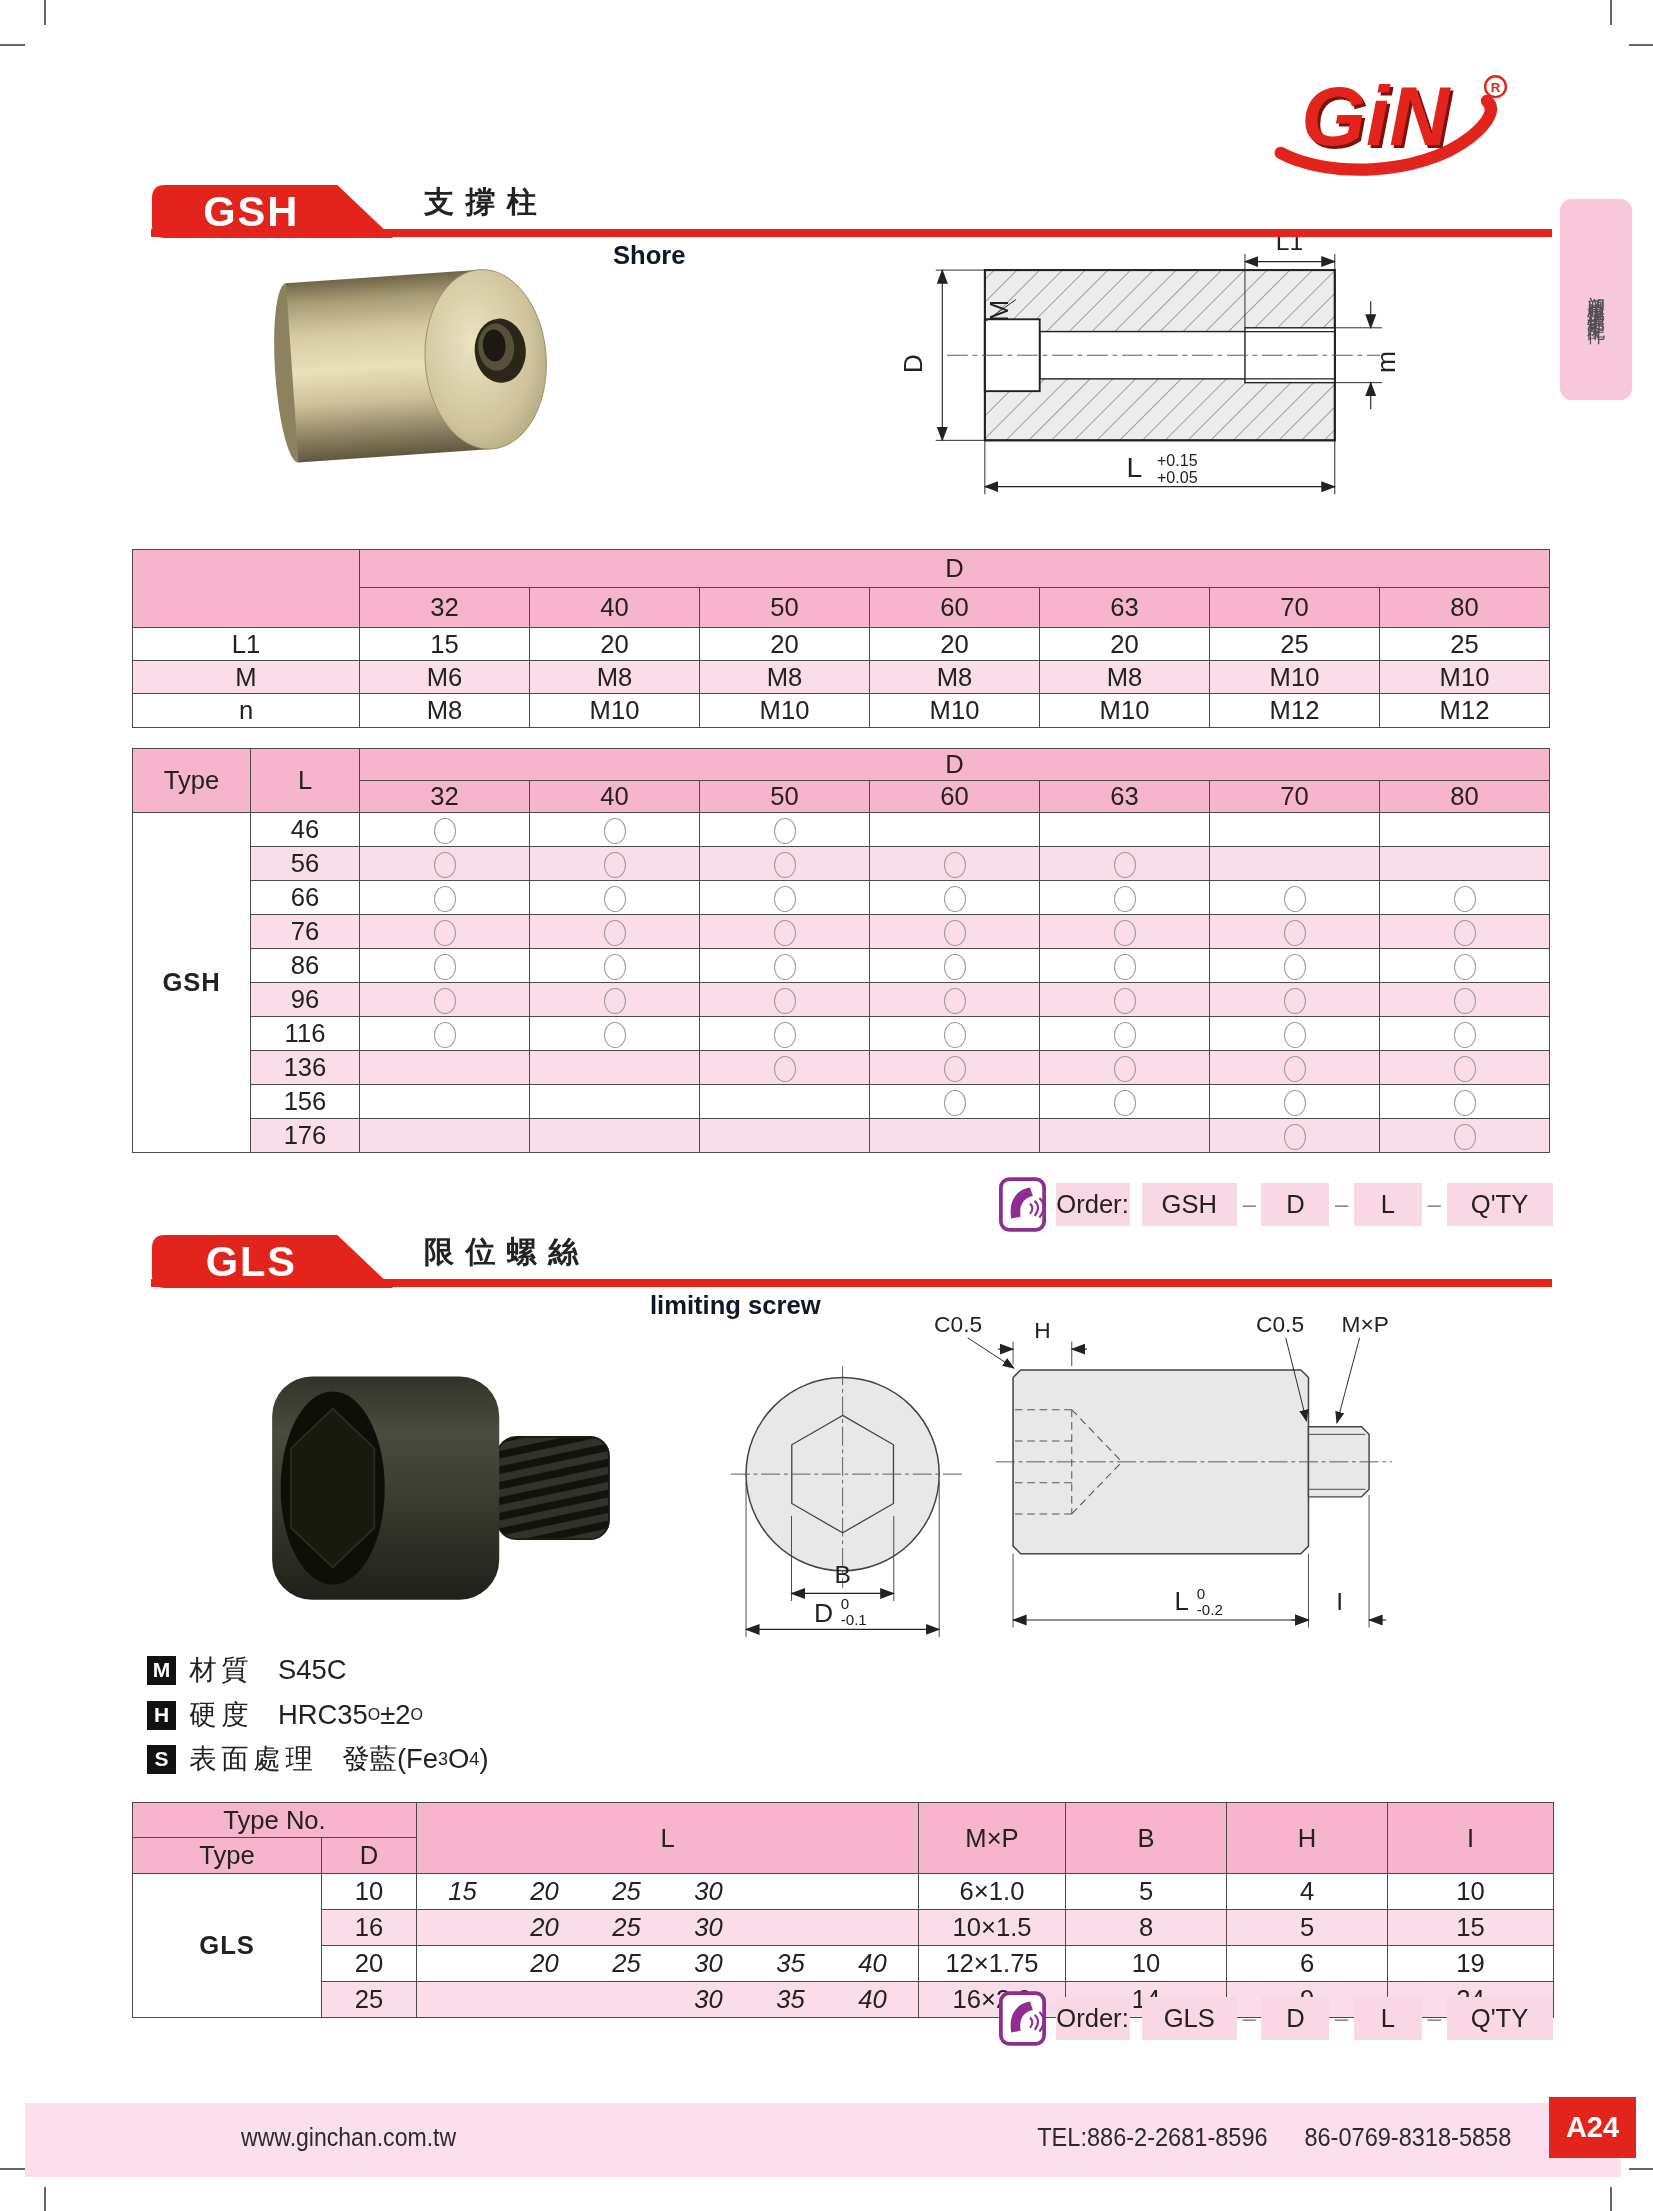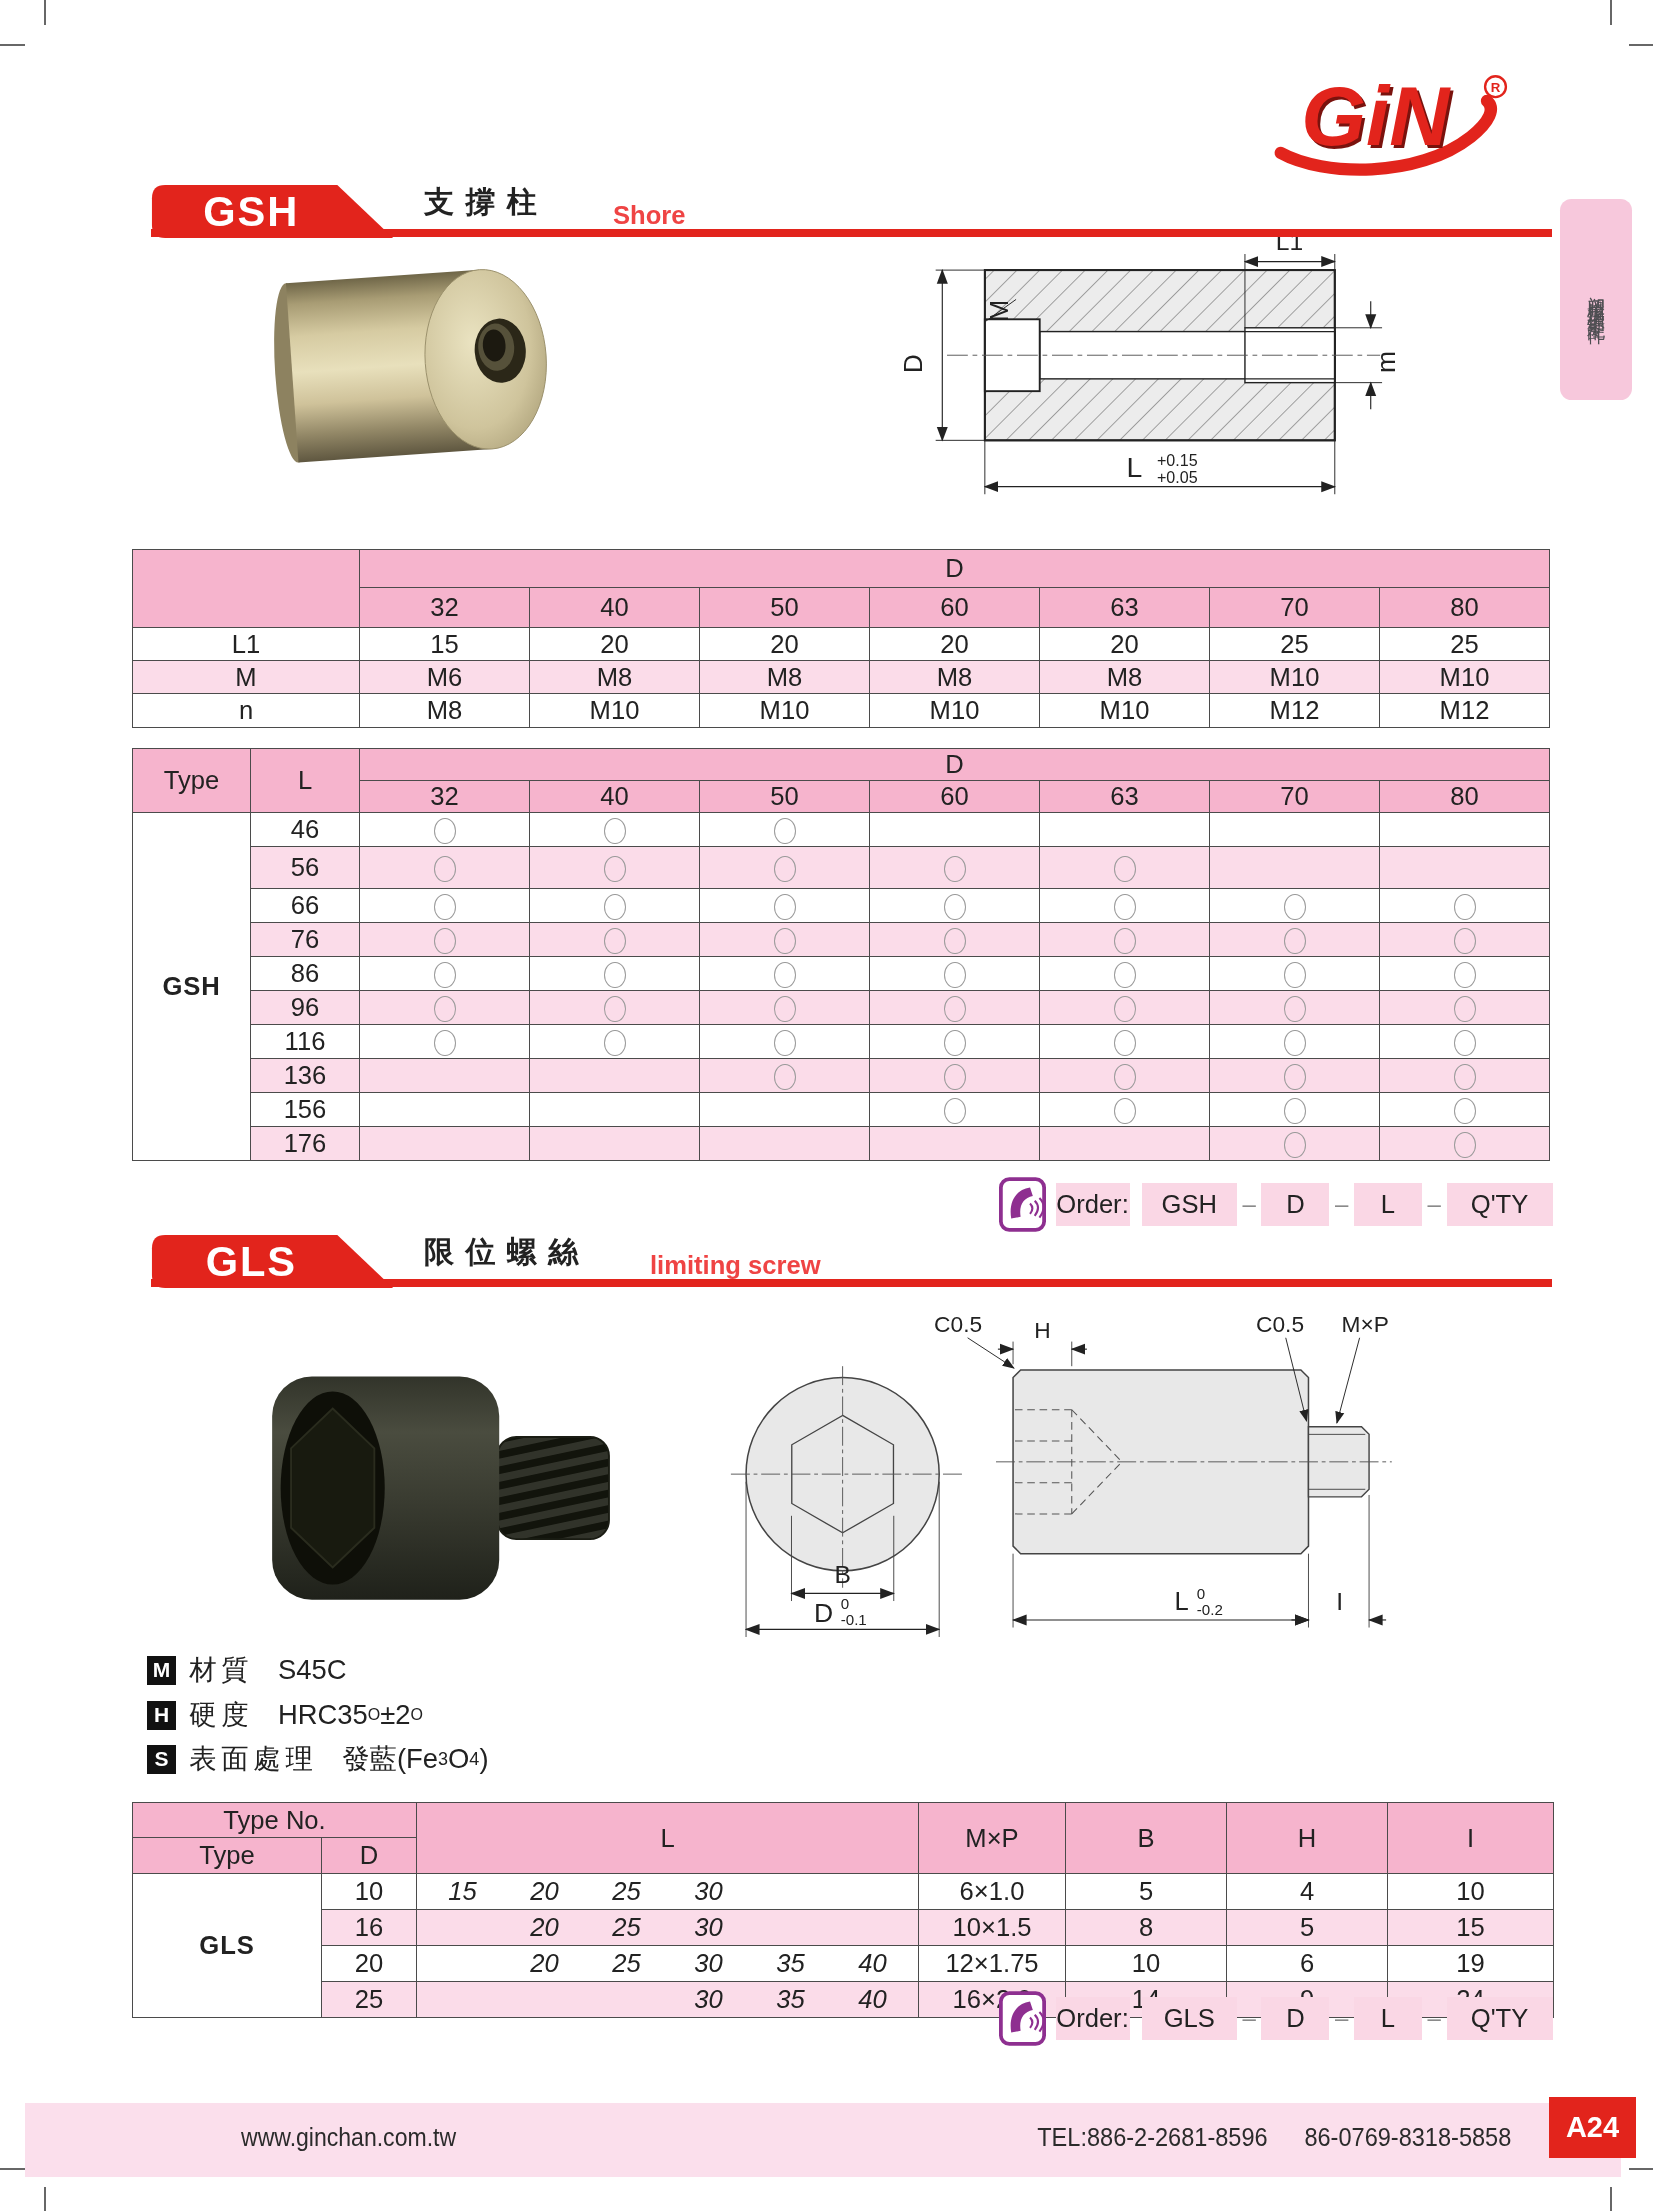--- a/index.html
+++ b/index.html
@@ -4,21 +4,21 @@
 <style>
   html,body{margin:0;padding:0;background:#fff;}
   .page{position:relative;width:1653px;height:2212px;background:#fff;overflow:hidden;
         font-family:"Liberation Sans", sans-serif;color:#1d1d1d;}
   .abs{position:absolute;}
   .cm{position:absolute;background:#676767;}
   
   .badge-svg{position:absolute;width:244px;height:55px;}
   .red-line{position:absolute;height:7.6px;background:#e2241c;}
   .title-zh{position:absolute;font-size:30px;font-weight:bold;letter-spacing:11.4px;color:#222;}
-  .title-en{position:absolute;font-size:25.6px;font-weight:bold;color:#ef4444;}
+  .title-en{position:absolute;font-size:25.6px;font-weight:bold;color:#0f172a;margin-top:40px;}
   
   .side-tab{position:absolute;left:1560px;top:199px;width:72px;height:201px;background:#f7c8dc;
             border-radius:11.4px;display:flex;align-items:center;justify-content:center;}
   .side-tab span{writing-mode:vertical-rl;text-orientation:upright;font-size:18px;letter-spacing:3.8px;color:#4e4e52;}
   
   table.tbl{position:absolute;border-collapse:collapse;table-layout:fixed;background:#fff;}
   table.tbl td{border:0.9px solid #4b4b4b;text-align:center;vertical-align:middle;
                font-size:25.6px;color:#222;padding:0;overflow:hidden;}
   table.tbl{border:1.9px solid #4b4b4b;}
   td.hdr{background:#f6b4cd;}
@@ -237,21 +237,21 @@
           <td class="typ" rowspan="10">GSH</td>
           <td>46</td>
           <td><span class="circ"></span></td>
           <td><span class="circ"></span></td>
           <td><span class="circ"></span></td>
           <td></td>
           <td></td>
           <td></td>
           <td></td>
         </tr>
-        <tr class="pr" style="height: 42px; border-radius: 17px;">
+        <tr class="pr" style="height: 34px; border-radius: 17px;">
           <td>56</td>
           <td><span class="circ"></span></td>
           <td><span class="circ"></span></td>
           <td><span class="circ"></span></td>
           <td><span class="circ"></span></td>
           <td><span class="circ"></span></td>
           <td></td>
           <td></td>
         </tr>
         <tr style="height: 34px;">

